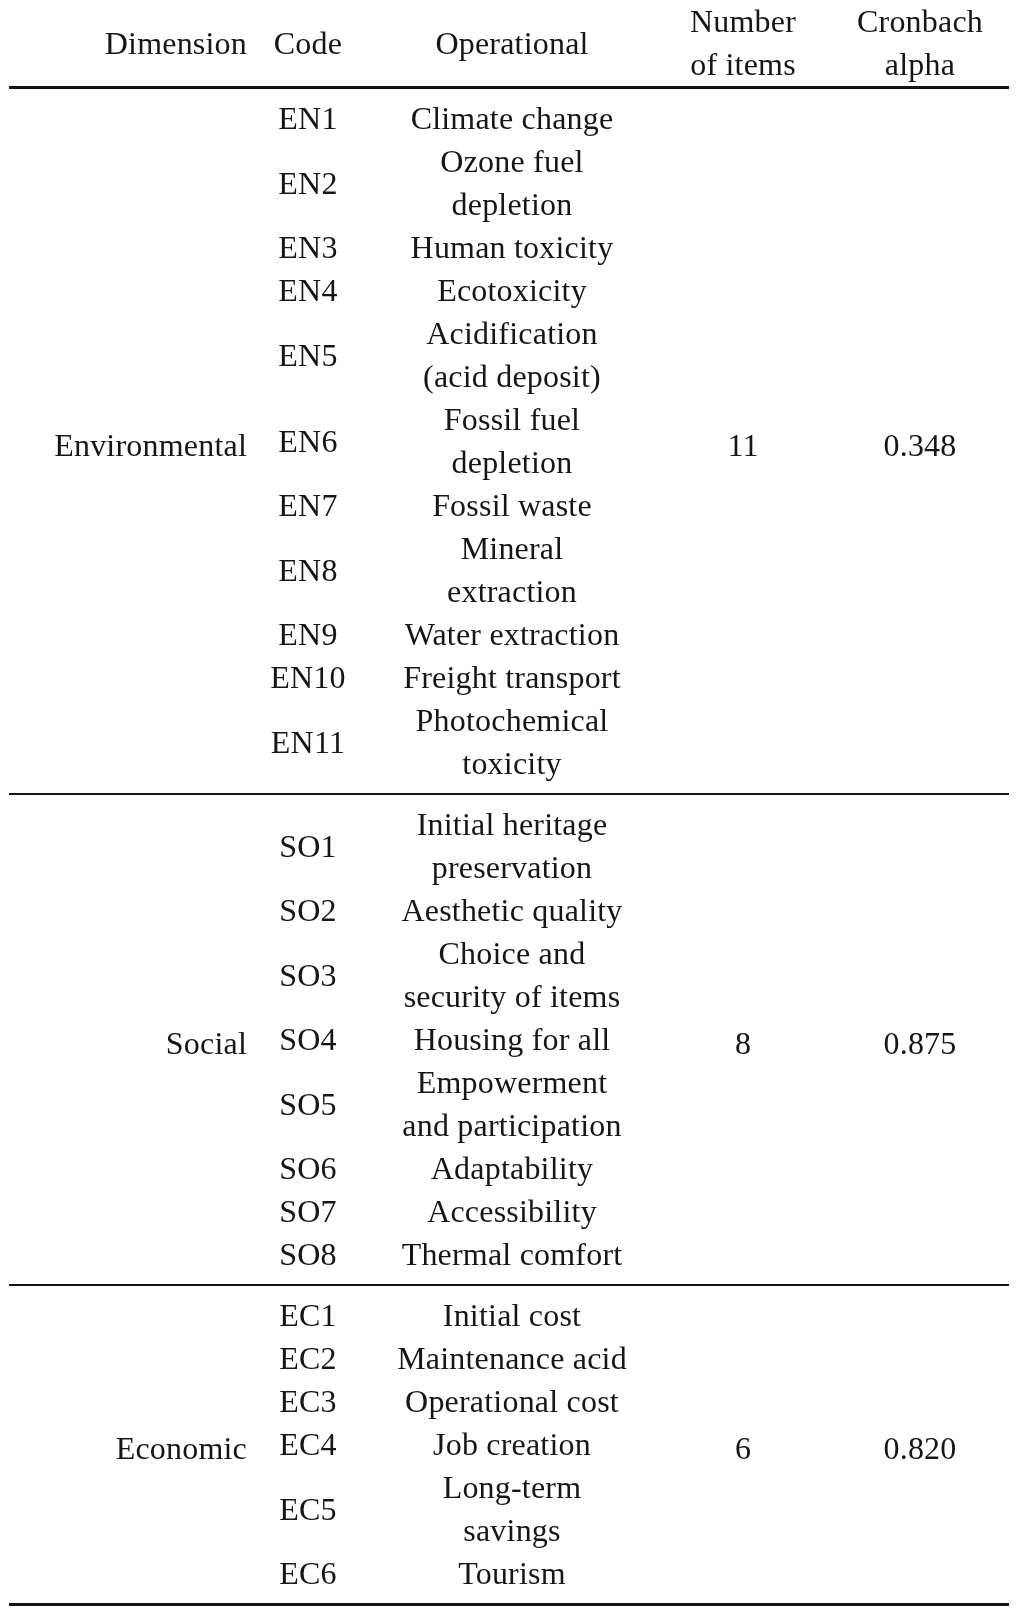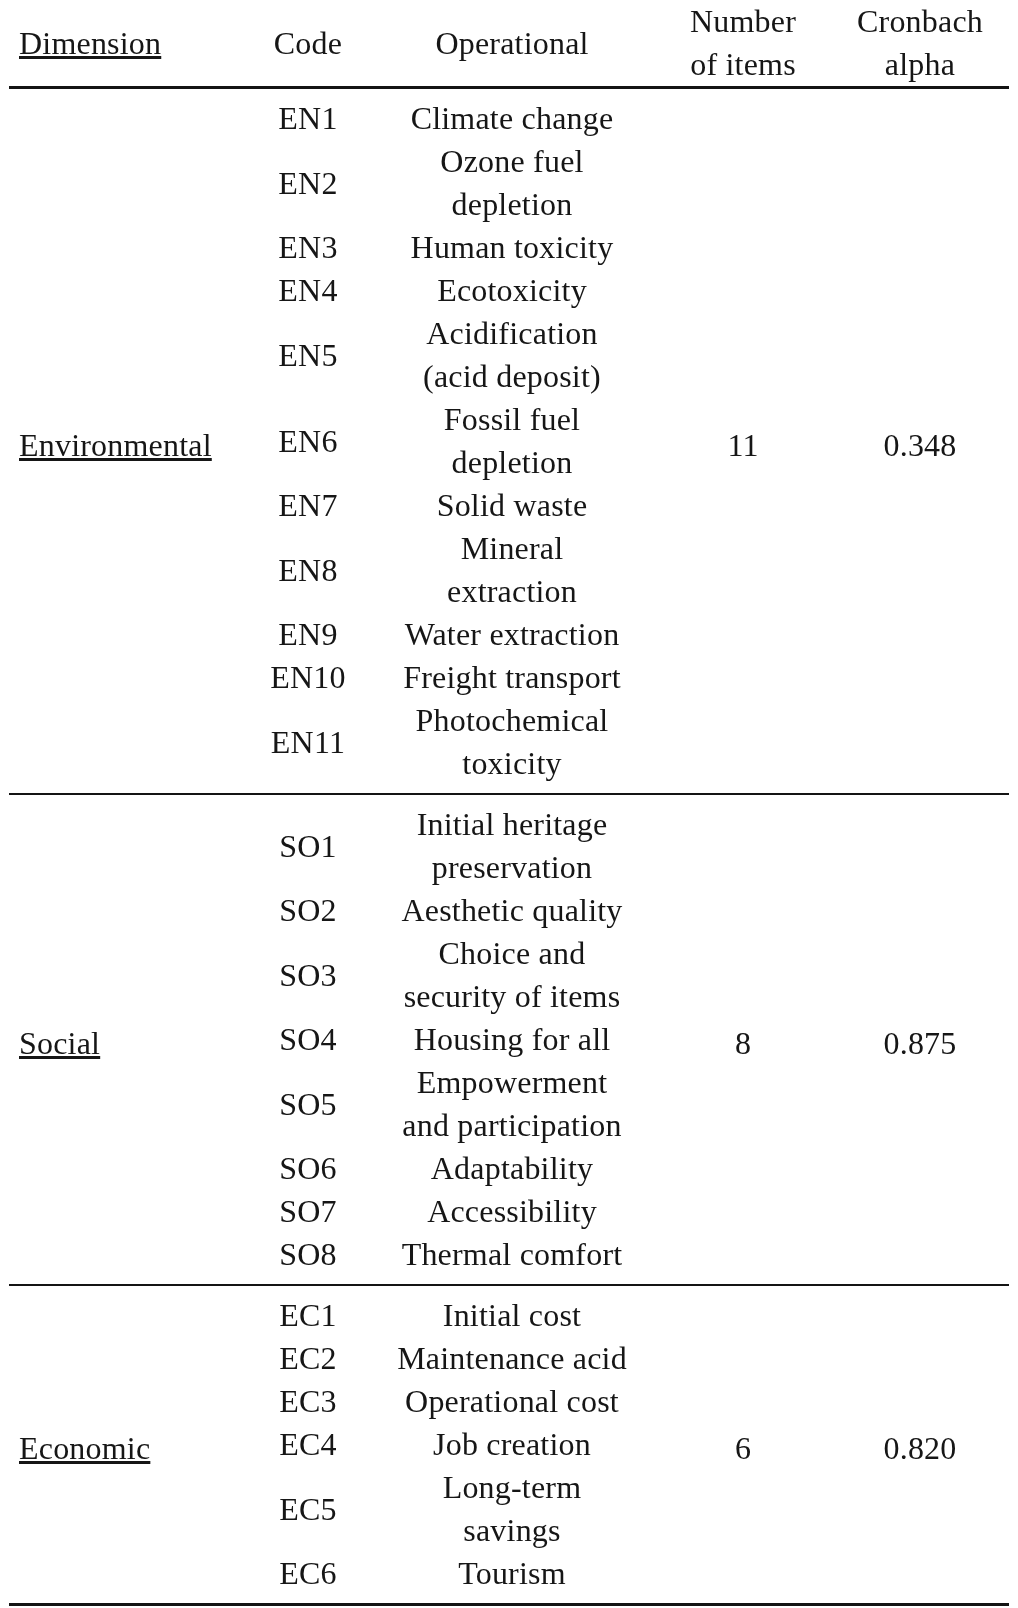--- a/index.html
+++ b/index.html
@@ -29,23 +29,22 @@
   col.c-items { width: 176px; }
   col.c-alpha { width: 178px; }
 
   th, td {
     padding: 0;
     font-weight: normal;
     text-align: center;
     vertical-align: middle;
   }
   th.left, td.left {
-    text-align: left;
+    text-align: right;
     padding-left: 10px;
-    text-decoration: underline;
   }
   .preline { white-space: pre-line; }
 
   thead th { height: 86px; }
   thead { border-bottom: 3px solid #141414; }
   tbody { border-bottom: 2.5px solid #141414; }
   tbody.last { border-bottom: 3px solid #141414; }
 
   tbody tr:first-child th,
   tbody tr:first-child td { padding-top: 8px; }
@@ -102,21 +101,21 @@
       <td class="preline">Acidification
 (acid deposit)</td>
     </tr>
     <tr>
       <td>EN6</td>
       <td class="preline">Fossil fuel
 depletion</td>
     </tr>
     <tr>
       <td>EN7</td>
-      <td class="preline">Solid waste</td>
+      <td class="preline">Fossil waste</td>
     </tr>
     <tr>
       <td>EN8</td>
       <td class="preline">Mineral
 extraction</td>
     </tr>
     <tr>
       <td>EN9</td>
       <td class="preline">Water extraction</td>
     </tr>

